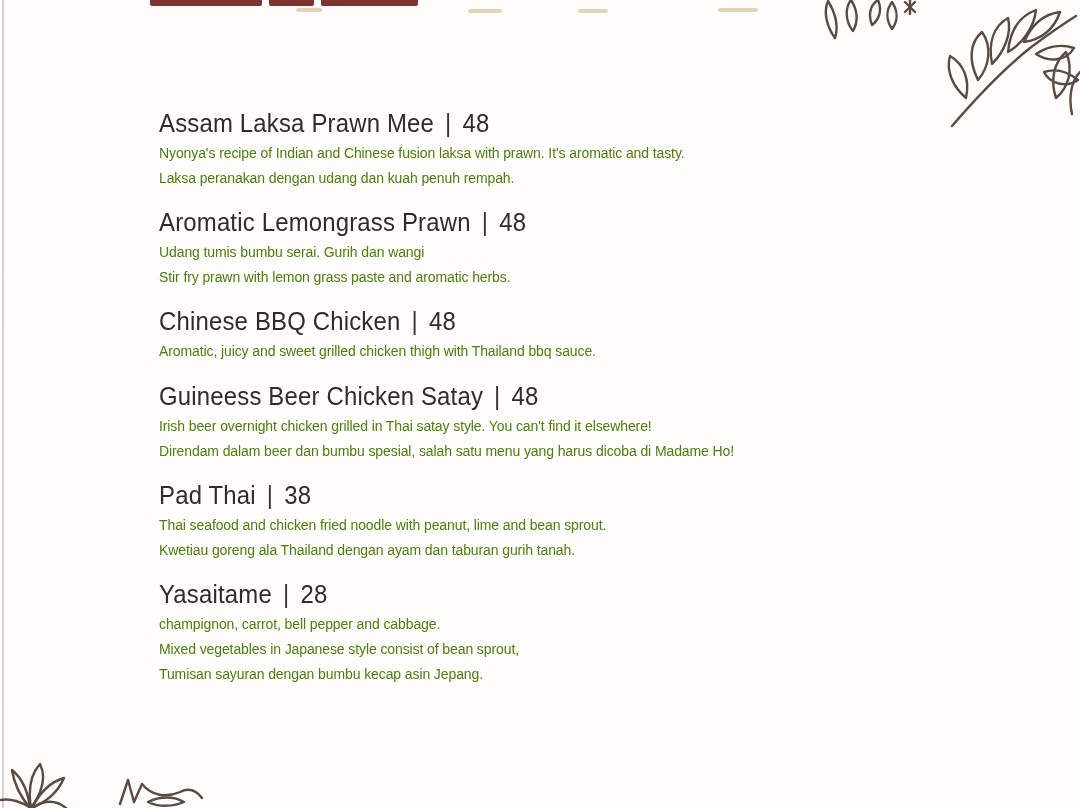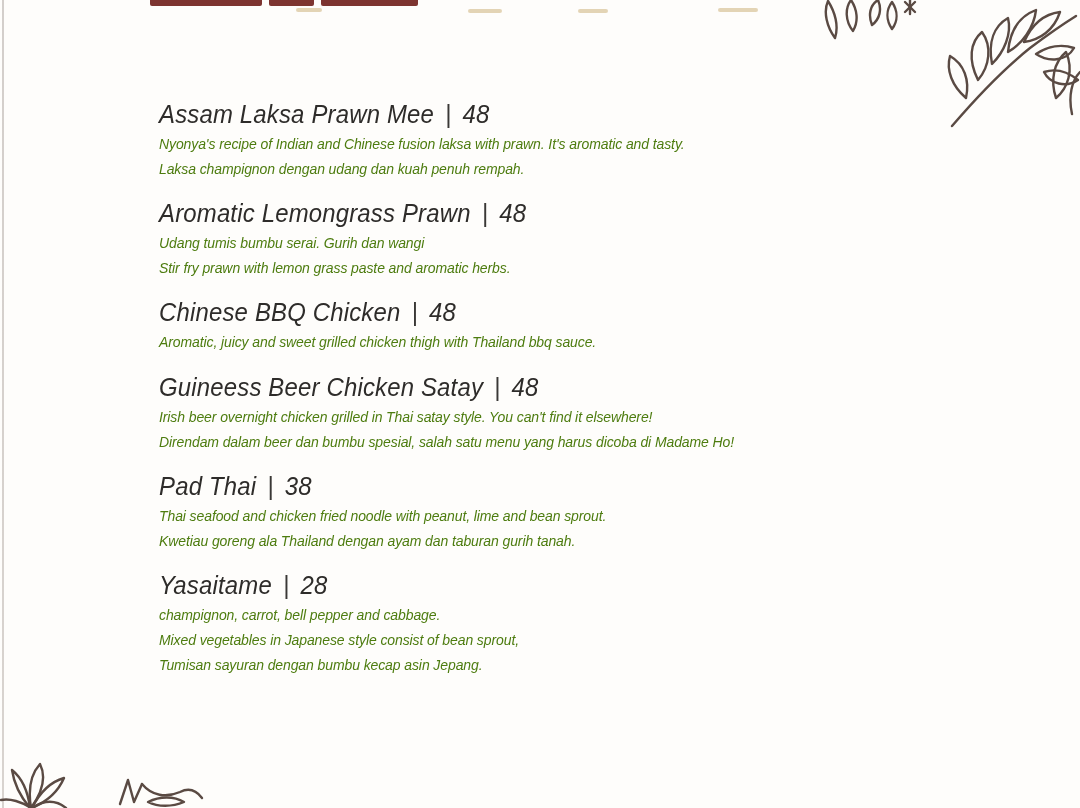--- a/index.html
+++ b/index.html
@@ -12,21 +12,21 @@
   .scan-edge{
     position:absolute;left:2px;top:0;width:2px;height:808px;
     background:linear-gradient(#c9c3bf,#cfc9c4);opacity:.8;
   }
   
   .crop-head{position:absolute;top:0;left:0;height:14px;width:100%;}
   .crop-head .seg{position:absolute;top:0;height:6px;background:#7d3430;border-radius:0 0 2px 2px;}
   .crop-head .mark{position:absolute;height:4px;background:#dcc9a4;opacity:.8;border-radius:2px;}
 
   
-  .menu-col{position:absolute;left:159px;top:100px;width:830px;font-style:italic;}
+  .menu-col{position:absolute;left:159px;top:109px;width:830px;}
   .menu-item{margin-bottom:18px;}
   .item-title{
     display:inline-block;transform:scaleX(.92);transform-origin:0 0;
     font-size:26px;line-height:29px;color:#2e2c2a;letter-spacing:.2px;
     white-space:nowrap;margin-bottom:3px;
   }
   .item-title .sep{padding:0 12px;color:#3a3836;font-weight:400;}
   .item-desc{
     font-size:14px;line-height:24.6px;color:#4d7c0f;letter-spacing:-.1px;
     white-space:nowrap;
@@ -92,21 +92,21 @@
   </svg>
 </div>
 
 <div class="menu-col">
 
   <div class="menu-item">
     <div class="item-title">
       <span>Assam Laksa Prawn Mee</span><span class="sep">|</span><span>48</span>
     </div>
     <div class="item-desc">Nyonya's recipe of Indian and Chinese fusion laksa with prawn. It's aromatic and tasty.</div>
-    <div class="item-desc">Laksa champignon dengan udang dan kuah penuh rempah.</div>
+    <div class="item-desc">Laksa peranakan dengan udang dan kuah penuh rempah.</div>
   </div>
 
   <div class="menu-item">
     <div class="item-title">
       <span>Aromatic Lemongrass Prawn</span><span class="sep">|</span><span>48</span>
     </div>
     <div class="item-desc">Udang tumis bumbu serai. Gurih dan wangi</div>
     <div class="item-desc">Stir fry prawn with lemon grass paste and aromatic herbs.</div>
   </div>
 

